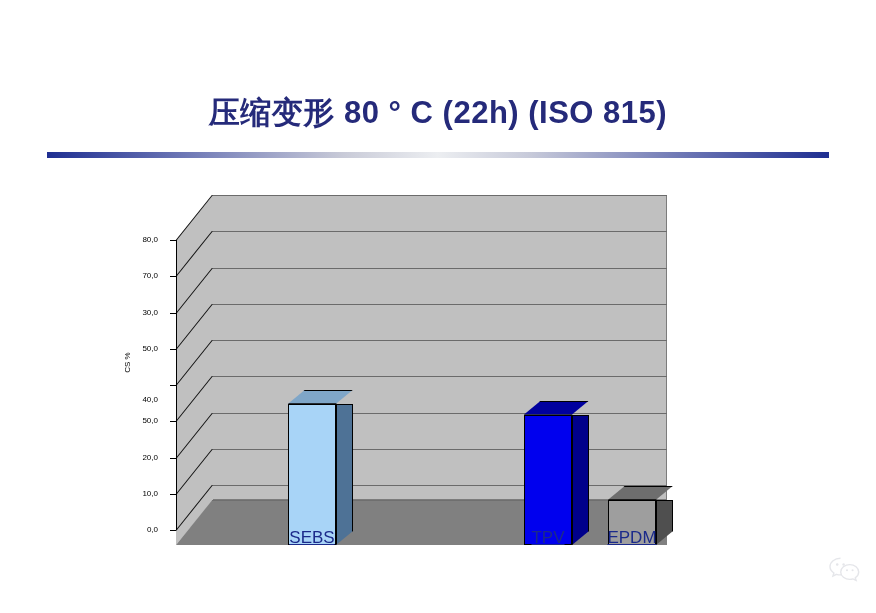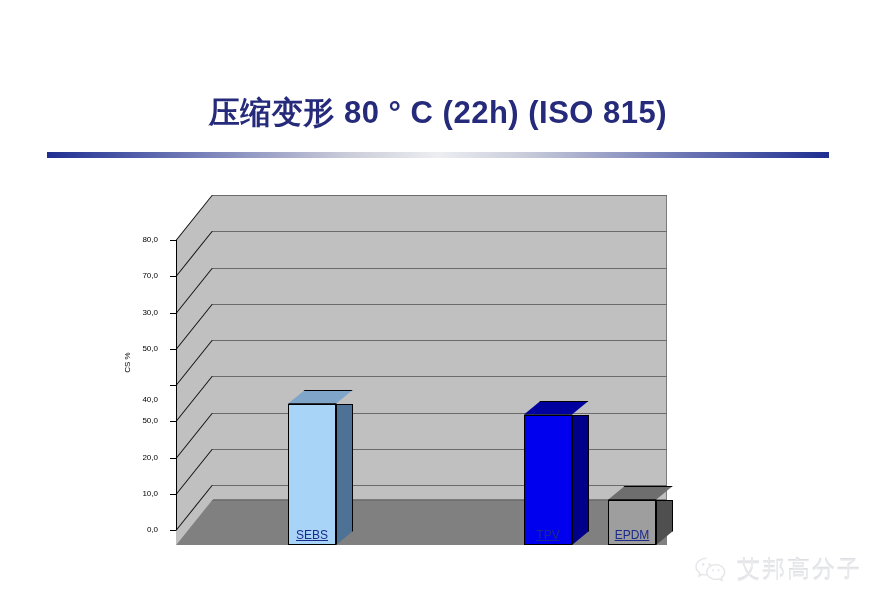--- a/index.html
+++ b/index.html
@@ -181,21 +181,21 @@
     width: 100%;
     height: 14px;
     border: 1px solid #000000;
     box-sizing: border-box;
   }
 
   
   .cat-label {
     position: absolute;
     top: 348px;
-    font-size: 12px;
+    font-size: 17px;
     color: #1b2a8a;
     text-decoration: underline;
     text-align: center;
     white-space: nowrap;
   }
 
   
   #watermark {
     position: absolute;
     right: 14px;
@@ -313,14 +313,13 @@
         <path d="M21.8 9.6c-5.0 0-9.1 3.3-9.1 7.4s4.1 7.4 9.1 7.4c1.1 0 2.2-.17 3.2-.48l3.1 1.55-.85-2.7c2.1-1.35 3.45-3.4 3.45-5.77 0-4.1-4.05-7.4-8.9-7.4z"></path>
       </g>
       <g fill="#e4e5e9">
         <circle cx="9.2" cy="9.4" r="1.25"></circle>
         <circle cx="15.6" cy="9.4" r="1.25"></circle>
         <circle cx="19.0" cy="15.2" r="1.05"></circle>
         <circle cx="24.6" cy="15.2" r="1.05"></circle>
       </g>
     </svg>
   </div>
-  <div id="watermark-text">艾邦高分子</div>
 </div>
 
 </body></html>

